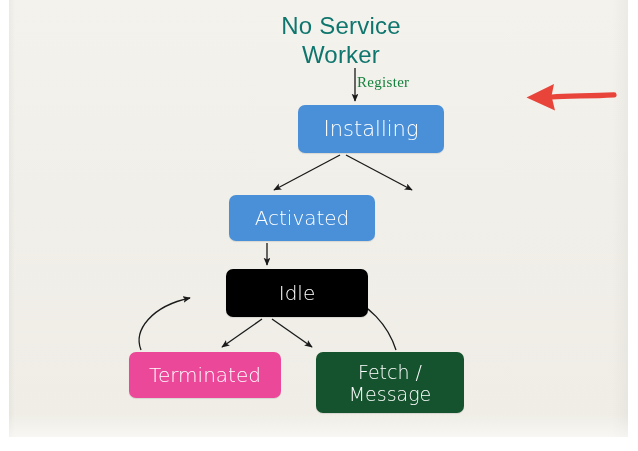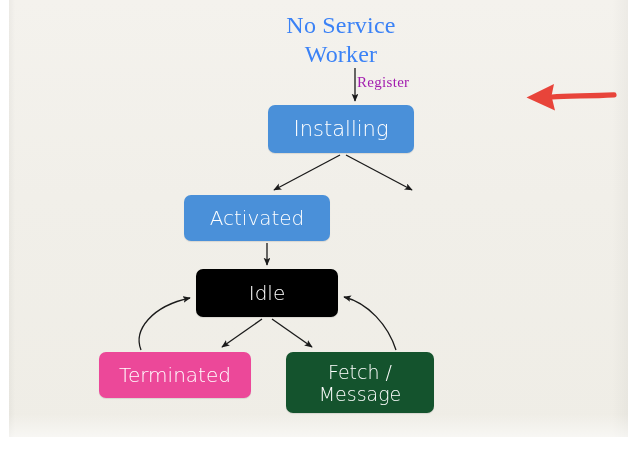--- a/index.html
+++ b/index.html
@@ -64,65 +64,66 @@
     pointer-events: none;
   }
 
   
   #title {
     position: absolute;
     left: 229px;
     top: 11px;
     width: 224px;
     text-align: center;
-    font-family: Liberation Serif, serif;
+    font-family: Liberation Sans, sans-serif;
     font-weight: 300;
     font-size: 24px;
     line-height: 29px;
     letter-spacing: 0.2px;
-    color: #3b82f6;
+    color: #0f766e;
     white-space: pre-line;
   }
 
   
   #register-label {
     position: absolute;
     left: 357px;
     top: 74px;
     font-family: "Liberation Serif", "DejaVu Serif", serif;
     font-size: 15px;
-    color: #a21caf;
+    color: #15803d;
     letter-spacing: 0.3px;
   }
 
   
   .node {
     position: absolute;
     box-sizing: border-box;
     border-radius: 7px;
     display: flex;
     align-items: center;
     justify-content: center;
     text-align: center;
     font-family: "DejaVu Sans", sans-serif;
     font-weight: 300;
     color: #ffffff;
     white-space: pre-line;
     box-shadow: 0 1px 1px rgba(0,0,0,0.10);
     user-select: none;
+    margin-left: 30px;
   }
 
   #node-installing {
     left: 268px; top: 105px; width: 146px; height: 48px;
     background: #4a90d9;
     font-size: 21px;
     line-height: 24px;
   }
   #node-activated {
-    left: 184px; top: 195px; width: 146px; height: 46px;
+    left: 199px; top: 195px; width: 146px; height: 46px;
     background: #4a90d9;
     font-size: 20px;
     line-height: 23px;
   }
   #node-error {
     left: 375px; top: 195px; width: 146px; height: 46px;
     background: #d00a1e;
     font-size: 20px;
     line-height: 23px;
   }

